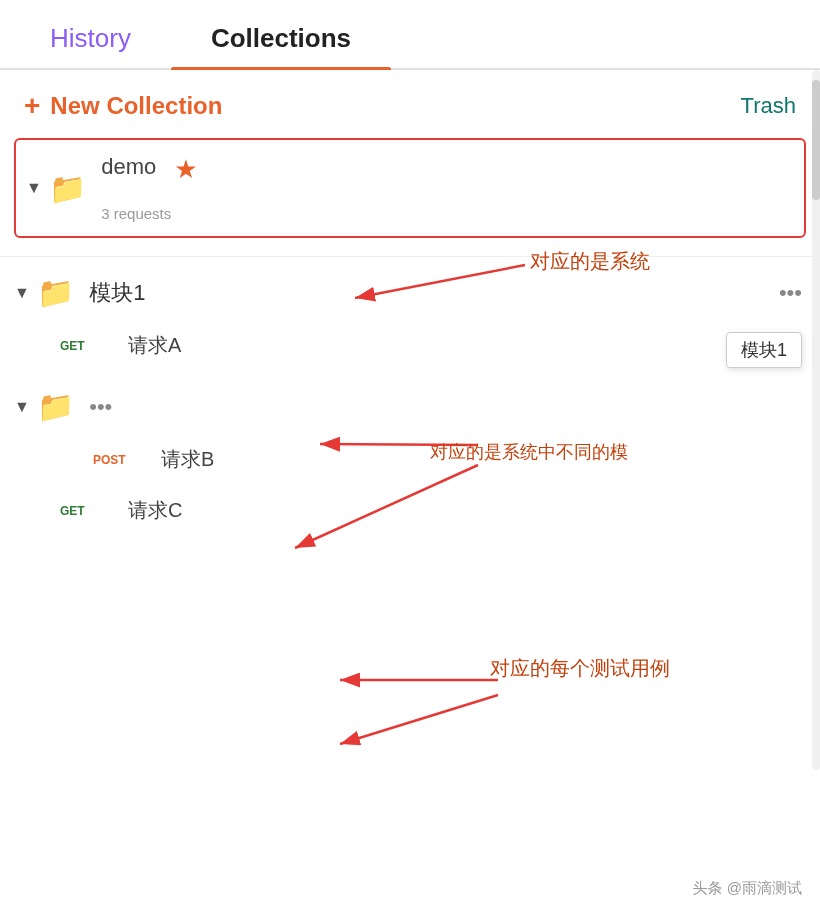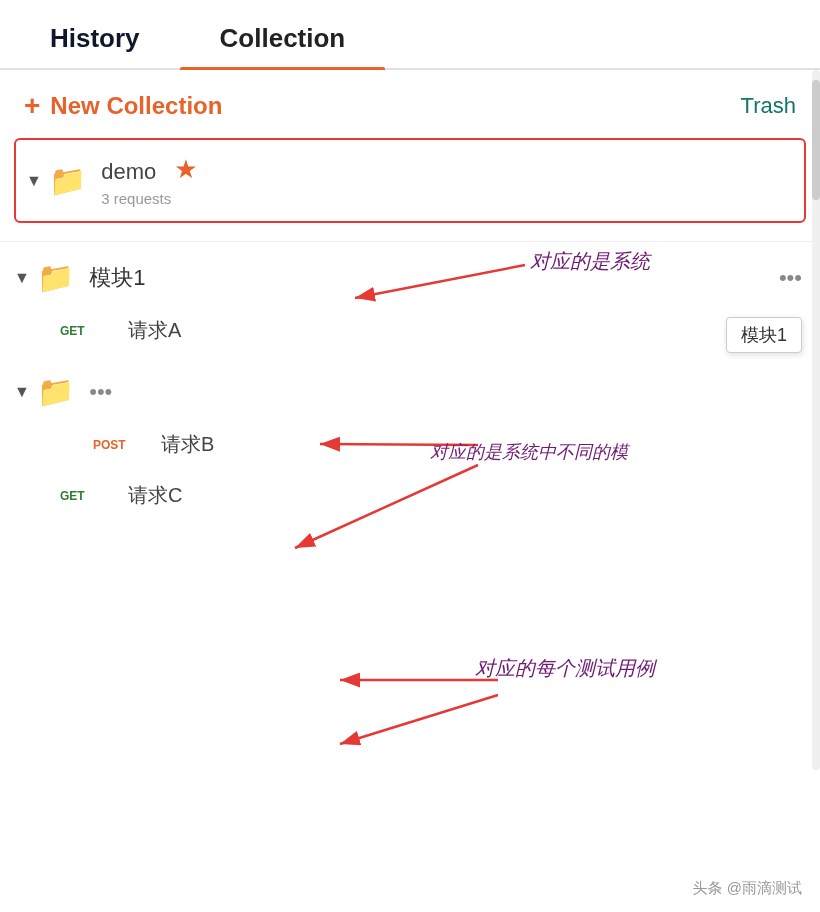--- a/index.html
+++ b/index.html
@@ -16,24 +16,24 @@
     .tab-bar {
       display: flex;
       align-items: flex-end;
       border-bottom: 2px solid #e0e0e0;
       padding: 0 10px;
       height: 70px;
     }
     .tab {
       padding: 10px 40px 14px;
       font-size: 26px;
-      color: #0f172a;
+      color: #8b5cf6;
       cursor: pointer;
       position: relative;
-      font-weight: 700;
+      font-weight: 400;
     }
     .tab.active {
       color: #222;
       font-weight: 600;
     }
     .tab.active::after {
       content: '';
       position: absolute;
       bottom: -2px;
       left: 0; right: 0;
@@ -103,21 +103,21 @@
       flex: 1;
     }
     .item-name {
       font-size: 22px;
       color: #444;
       font-weight: 500;
     }
     .item-sub {
       font-size: 15px;
       color: #999;
-      margin-top: 5px;
+      margin-top: 20px;
     }
     .star-icon {
       font-size: 26px;
       color: #e8622a;
       margin-left: 8px;
     }
 
     
     .divider {
       height: 1px;
@@ -203,59 +203,58 @@
     .annotation-svg {
       position: absolute;
       top: 0; left: 0;
       width: 820px;
       height: 912px;
       pointer-events: none;
     }
 
     .annotation-text {
       position: absolute;
-      color: #701a75;
+      color: #c2410c;
       font-size: 20px;
       font-weight: 500;
       white-space: nowrap;
-      font-style: italic;
     }
 
     
     .watermark {
       position: absolute;
       bottom: 14px;
       right: 18px;
       font-size: 15px;
       color: #999;
     }
   </style>
 </head>
 <body>
 
 <div class="tab-bar">
   <div class="tab">History</div>
-  <div class="tab active">Collection</div>
+  <div class="tab active">Collections</div>
 </div>
 
 <div class="toolbar">
   <button class="new-collection-btn">
     <span class="plus-icon">+</span>
     <span>New Collection</span>
   </button>
   <button class="trash-btn">Trash</button>
 </div>
 
 <div class="collection-list">
 
   <div class="demo-item">
     <span class="chevron">▼</span>
     <span class="folder-icon">📁</span>
     <div class="item-info">
-      <div style="display:flex;align-items:flex-end;gap:10px;">
+      <div style="display:flex;align-items:flex-start;gap:10px;">
         <span class="item-name">demo</span>
         <span class="star-icon">★</span>
       </div>
       <div class="item-sub">3 requests</div>
     </div>
   </div>
 
   <div class="divider"></div>
 
   <div class="module-header">
@@ -308,15 +307,15 @@
 
   <line x1="478" y1="465" x2="295" y2="548" stroke="#e53935" stroke-width="2.5" marker-end="url(#arrowhead)"></line>
 
   <line x1="498" y1="680" x2="340" y2="680" stroke="#e53935" stroke-width="2.5" marker-end="url(#arrowhead)"></line>
 
   <line x1="498" y1="695" x2="340" y2="744" stroke="#e53935" stroke-width="2.5" marker-end="url(#arrowhead)"></line>
 </svg>
 
 <div class="annotation-text" style="left:530px;top:248px;">对应的是系统</div>
 <div class="annotation-text" style="left:430px;top:420px;font-size:18px;margin-top:20px;">对应的是系统中不同的模</div>
-<div class="annotation-text" style="left:475px;top:655px;">对应的每个测试用例</div>
+<div class="annotation-text" style="left:490px;top:655px;">对应的每个测试用例</div>
 
 <div class="watermark">头条 @雨滴测试</div>
 
 </body></html>

